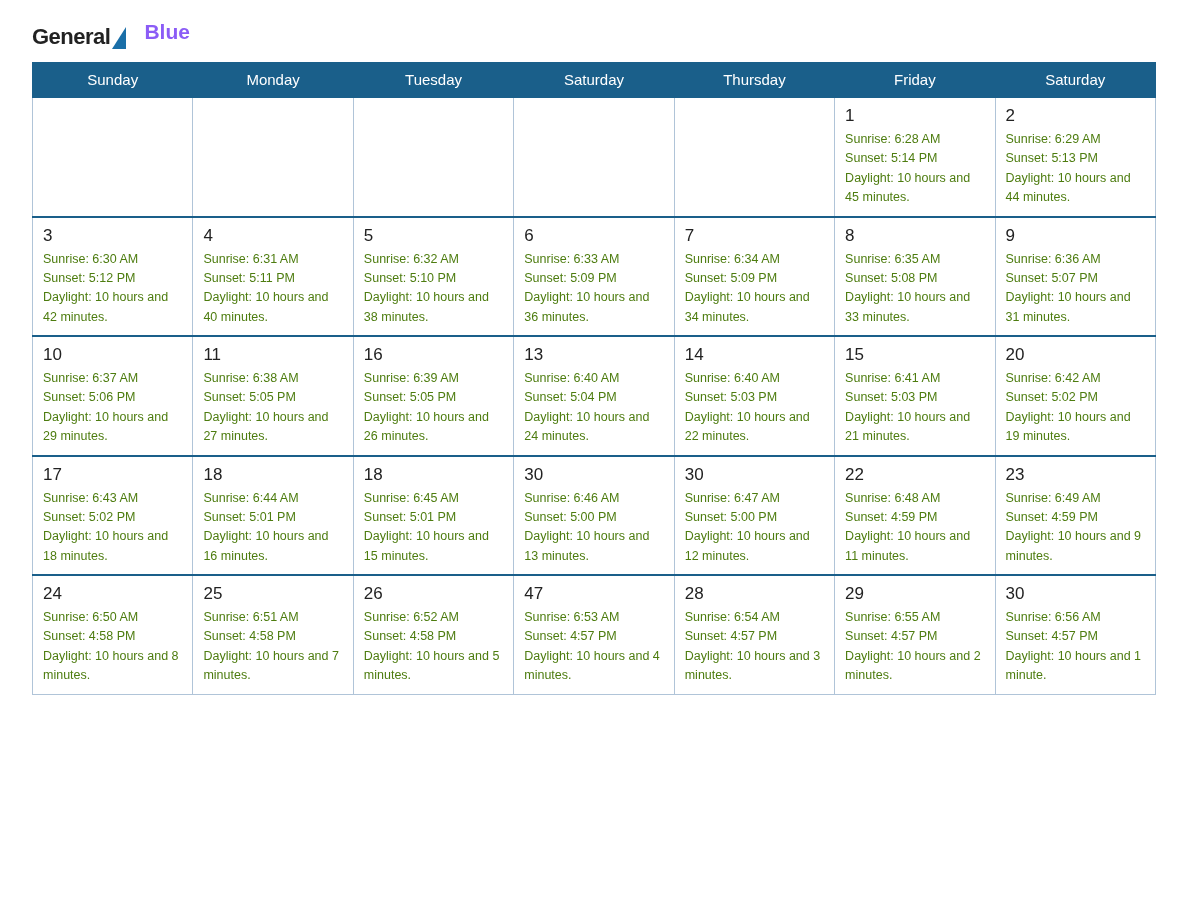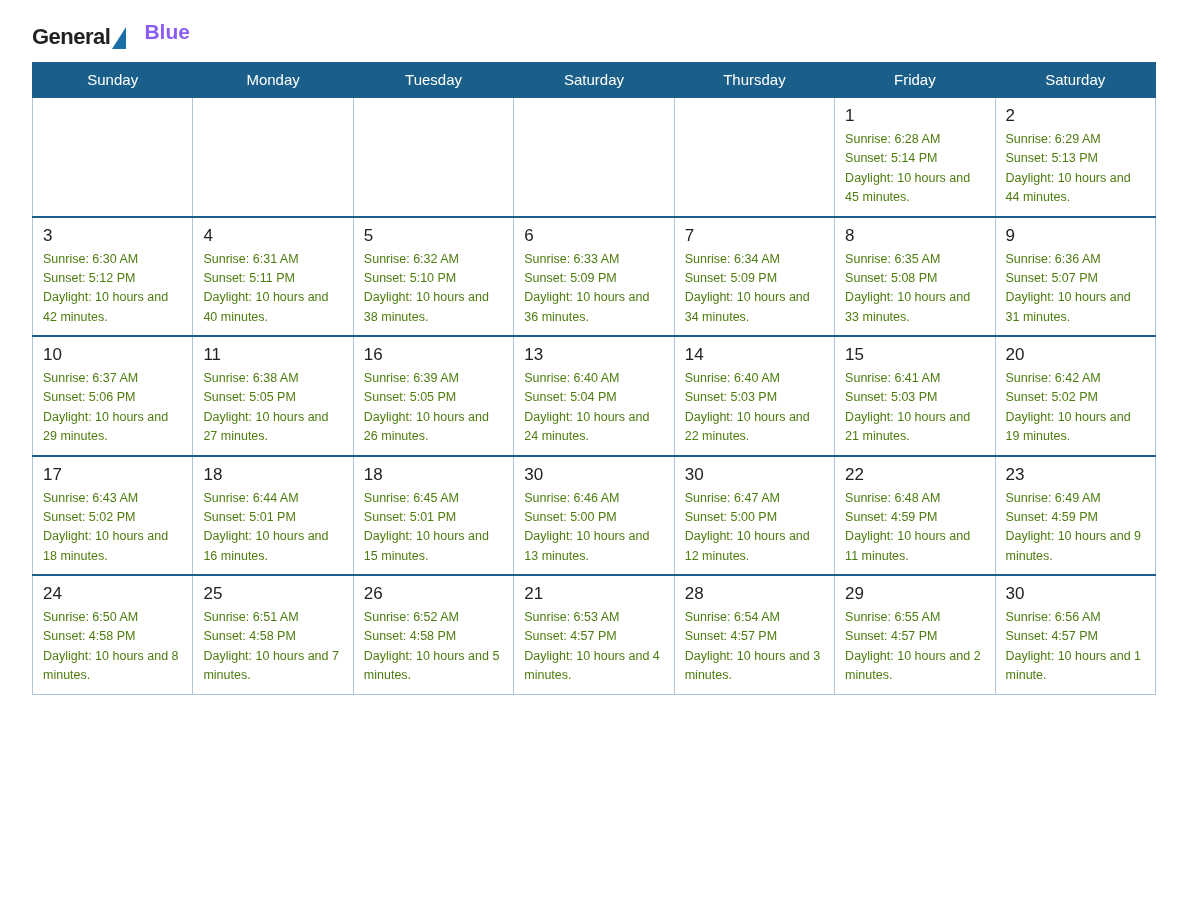--- a/index.html
+++ b/index.html
@@ -243,21 +243,21 @@
         </td>
         <td>
           <span class="day-number">25</span>
           <div class="day-info">Sunrise: 6:51 AM<br>Sunset: 4:58 PM<br>Daylight: 10 hours and 7 minutes.</div>
         </td>
         <td>
           <span class="day-number">26</span>
           <div class="day-info">Sunrise: 6:52 AM<br>Sunset: 4:58 PM<br>Daylight: 10 hours and 5 minutes.</div>
         </td>
         <td>
-          <span class="day-number">21</span>
+          <span class="day-number">47</span>
           <div class="day-info">Sunrise: 6:53 AM<br>Sunset: 4:57 PM<br>Daylight: 10 hours and 4 minutes.</div>
         </td>
         <td>
           <span class="day-number">28</span>
           <div class="day-info">Sunrise: 6:54 AM<br>Sunset: 4:57 PM<br>Daylight: 10 hours and 3 minutes.</div>
         </td>
         <td>
           <span class="day-number">29</span>
           <div class="day-info">Sunrise: 6:55 AM<br>Sunset: 4:57 PM<br>Daylight: 10 hours and 2 minutes.</div>
         </td>

